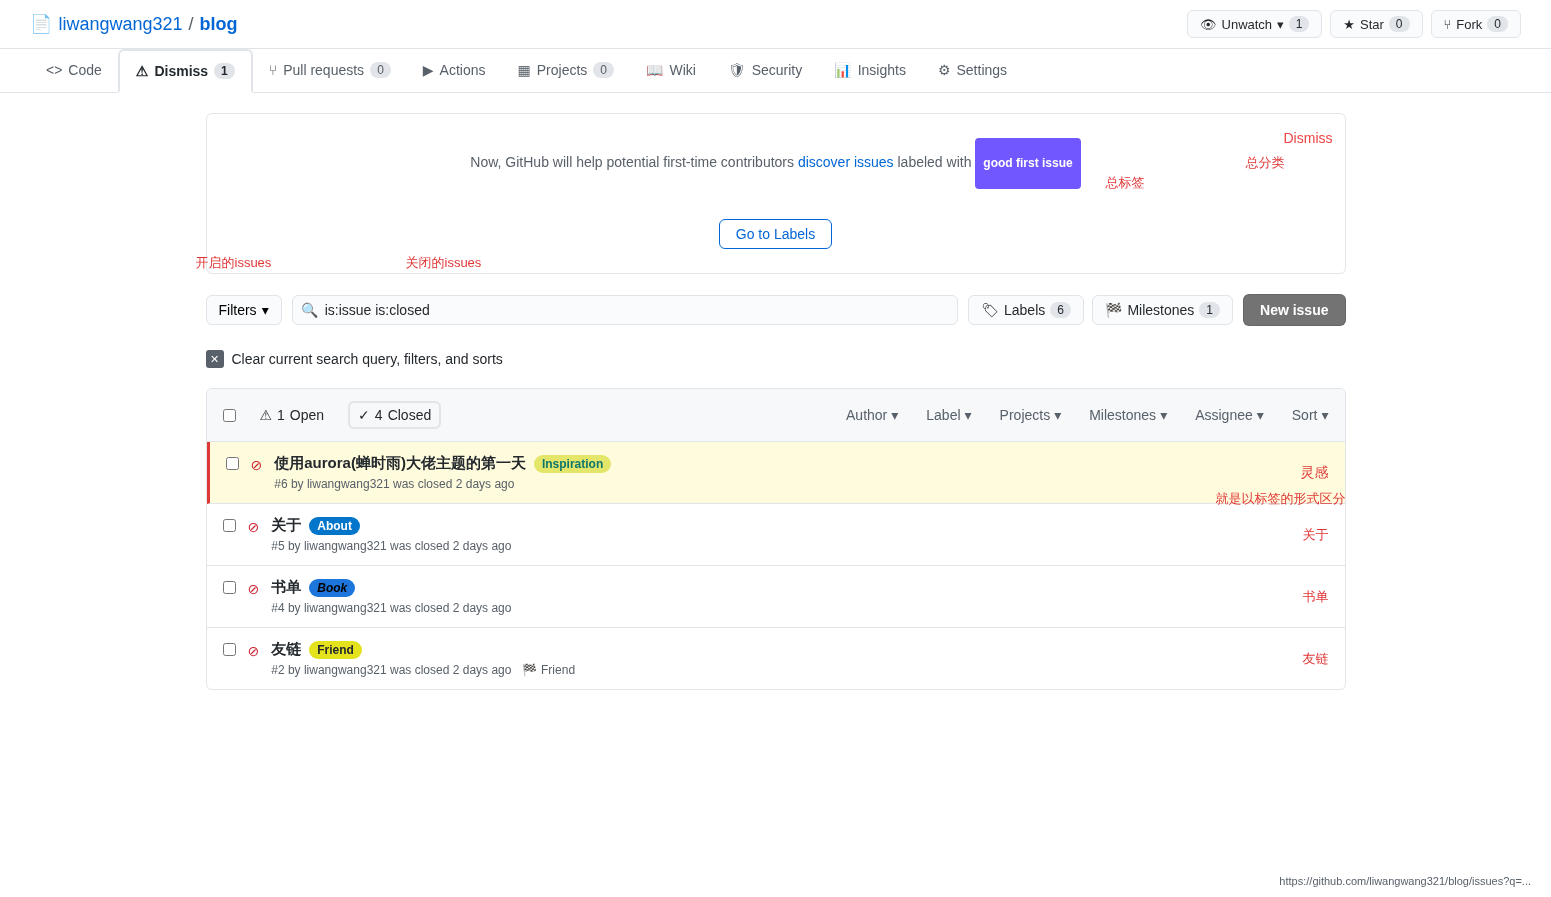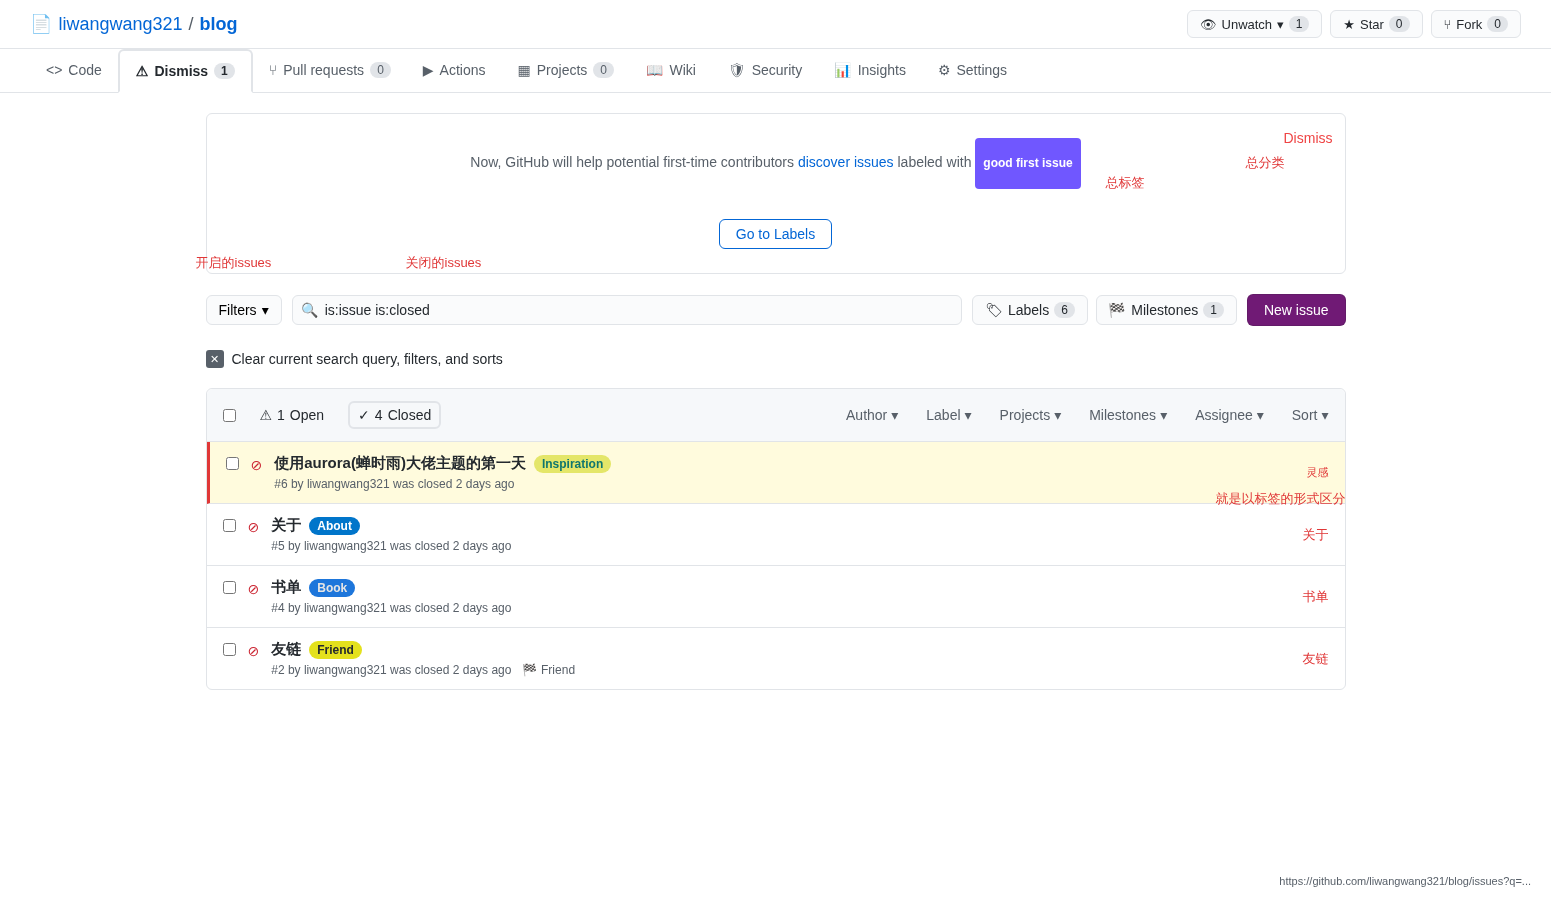--- a/index.html
+++ b/index.html
@@ -30,21 +30,21 @@
     .dismiss-link { position: absolute; top: 16px; right: 12px; color: #ef4444; font-size: 14px; cursor: pointer; text-decoration: none; }
     
     .filter-bar { display: flex; align-items: center; gap: 10px; margin-bottom: 14px; }
     .filter-btn { display: flex; align-items: center; gap: 5px; padding: 6px 12px; border: 1px solid #e1e4e8; border-radius: 6px; background: #fafbfc; cursor: pointer; font-size: 14px; }
     .search-box { flex: 1; position: relative; }
     .search-box input { width: 100%; padding: 6px 12px 6px 32px; border: 1px solid #e1e4e8; border-radius: 6px; font-size: 14px; background: #fafbfc; color: #24292e; }
     .search-icon-wrap { position: absolute; left: 10px; top: 50%; transform: translateY(-50%); color: #586069; }
     .labels-milestones { display: flex; gap: 8px; margin-left: auto; }
     .lm-btn { display: flex; align-items: center; gap: 5px; padding: 6px 12px; border: 1px solid #e1e4e8; border-radius: 6px; background: #fafbfc; cursor: pointer; font-size: 14px; color: #24292e; }
     .lm-count { background: #e1e4e8; border-radius: 20px; padding: 1px 7px; font-size: 12px; }
-    .new-issue-btn { padding: 7px 16px; background: #701a75; color: white; border: 1px solid rgba(27,31,35,.15); border-radius: 6px; cursor: pointer; font-size: 14px; font-weight: 400; white-space: nowrap; }
+    .new-issue-btn { padding: 7px 16px; background: #737373; color: white; border: 1px solid rgba(27,31,35,.15); border-radius: 6px; cursor: pointer; font-size: 14px; font-weight: 700; white-space: nowrap; }
     
     .clear-filters { display: flex; align-items: center; gap: 8px; padding: 10px 0; color: #24292e; font-size: 14px; cursor: pointer; margin-bottom: 10px; }
     .clear-filters .x-icon { background: #586069; color: white; border-radius: 3px; width: 18px; height: 18px; display: flex; align-items: center; justify-content: center; font-size: 11px; }
     
     .issues-list { border: 1px solid #e1e4e8; border-radius: 6px; }
     .issues-header { display: flex; align-items: center; padding: 12px 16px; background: #f6f8fa; border-bottom: 1px solid #e1e4e8; border-radius: 6px 6px 0 0; }
     .issues-header-left { display: flex; align-items: center; gap: 16px; }
     .open-closed-btn { display: flex; align-items: center; gap: 5px; font-size: 14px; cursor: pointer; padding: 4px 8px; border-radius: 6px; }
     .open-btn { color: #24292e; }
     .closed-btn { color: #24292e; border: 2px solid #e1e4e8; border-radius: 6px; padding: 4px 8px; }
@@ -245,21 +245,21 @@
           </div>
           <div class="issue-meta">
             <span>#6</span>
             by
             <a style="color:#586069;">liwangwang321</a>
             was closed
             <span>2 days ago</span>
           </div>
         </div>
 
-        <span style="color:#e03737; font-size:11px; margin-left: 100px; align-self:center;">灵感</span>
+        <span style="color:#e03737; font-size:14px; margin-left: 100px; align-self:center;">灵感</span>
       </div>
 
       <div class="issue-row">
         <input type="checkbox" class="issue-checkbox" style="">
         <span class="issue-icon" style="color:#cb2431;">⊘</span>
         <div class="issue-content">
           <div class="issue-title">
             <a>关于</a>
             <span class="label-badge" style="background:#0075ca;color:#fff;">About</span>
           </div>
@@ -273,21 +273,21 @@
         </div>
         <span style="color:#e03737; font-size:13px; margin-left: 120px; align-self:center;">关于</span>
       </div>
 
       <div class="issue-row">
         <input type="checkbox" class="issue-checkbox" style="">
         <span class="issue-icon" style="color:#cb2431;">⊘</span>
         <div class="issue-content">
           <div class="issue-title">
             <a>书单</a>
-            <span class="label-badge" style="background:#1d76db;color:#e5e5e5;">Book</span>
+            <span class="label-badge" style="background:#1d76db;color:#000000;font-style:italic;">Book</span>
           </div>
           <div class="issue-meta">
             <span>#4</span>
             by
             <a style="color:#586069;">liwangwang321</a>
             was closed
             <span>2 days ago</span>
           </div>
         </div>
         <span style="color:#e03737; font-size:13px; margin-left: 120px; align-self:center;">书单</span>

